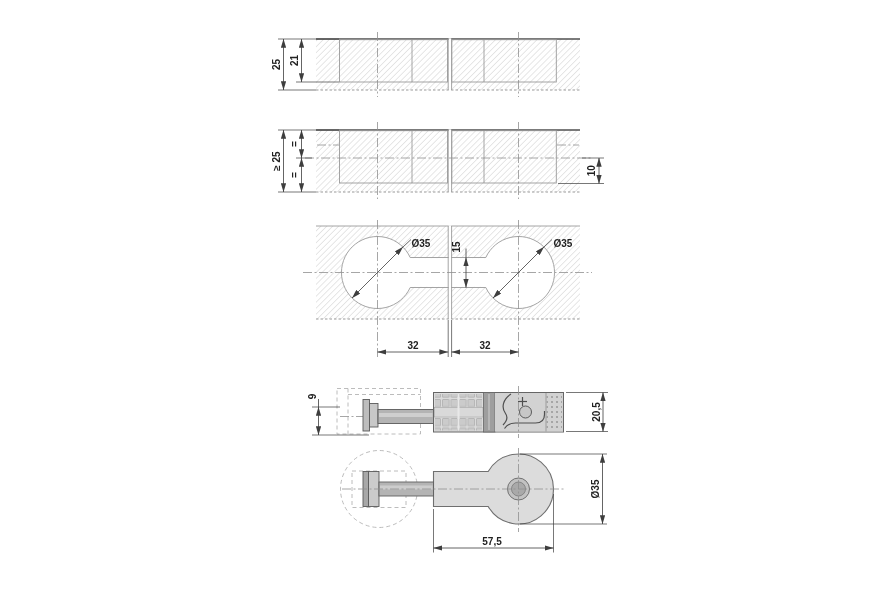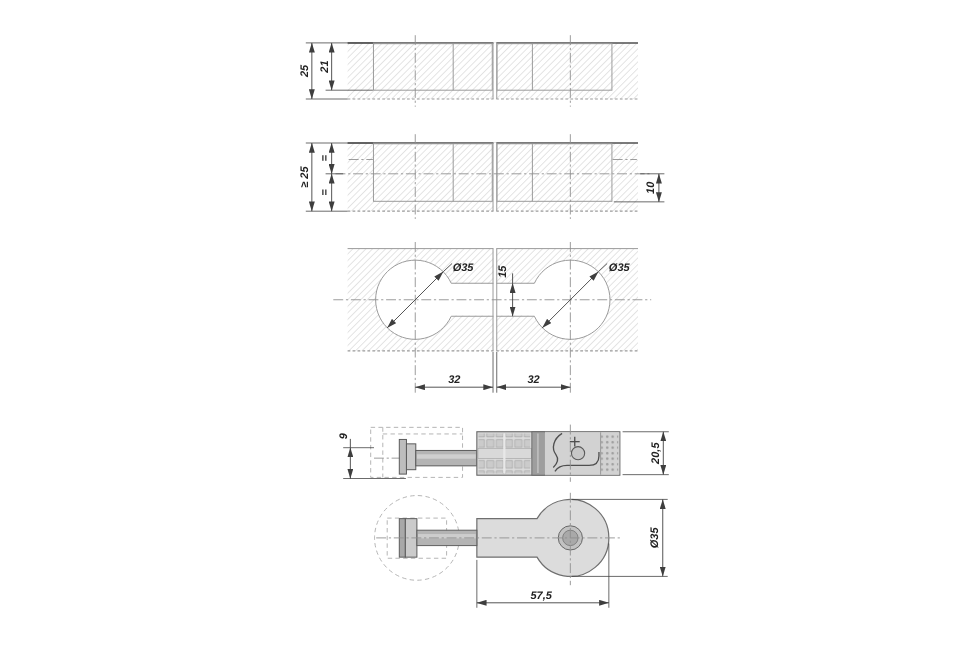--- a/index.html
+++ b/index.html
@@ -1,21 +1,21 @@
 <!DOCTYPE html>
 <html style="--bg: #ffffff; --line: #4f4f4f; --gray: #9a9a9a; --hatch: #c9c9c9; --center: #8f8f8f; --dim: #3e3e3e; --text: #222222; --phantom: #b4b4b4; --fill-light: #dcdcdc; --fill-mid: #bdbdbd; --fill-dark: #9e9e9e;"><head>
 <meta charset="utf-8">
 <style>
   :root{
     --bg:#ffffff; --line:#4f4f4f; --gray:#9a9a9a; --hatch:#c9c9c9; --center:#8f8f8f;
     --dim:#3e3e3e; --text:#222222; --phantom:#b4b4b4;
     --fill-light:#dcdcdc; --fill-mid:#bdbdbd; --fill-dark:#9e9e9e;
   }
   html,body{margin:0;padding:0;background:var(--bg);}
-  .page{width:873px;height:600px;background:var(--bg);position:relative;overflow:hidden;font-style:italic;}
+  .page{width:873px;height:600px;background:var(--bg);position:relative;overflow:hidden;}
   svg text{font-family:"Liberation Sans","DejaVu Sans",sans-serif;font-size:10px;font-weight:bold;fill:var(--text);}
   .hatchline{stroke:var(--hatch);stroke-width:0.9;}
   .edge{stroke:var(--line);stroke-width:1.4;fill:none;}
   .edge-dash{stroke:var(--gray);stroke-width:1.1;stroke-dasharray:2.5 2;fill:none;}
   .thin{stroke:var(--gray);stroke-width:0.9;fill:none;}
   .part{stroke:#5a5a5a;stroke-width:0.9;}
   .cl{stroke:var(--center);stroke-width:0.8;stroke-dasharray:9 2.5 2 2.5;fill:none;}
   .dim-l{stroke:var(--dim);stroke-width:0.8;fill:none;}
   .ext{stroke:var(--dim);stroke-width:0.7;fill:none;}
   .phantom{stroke:var(--phantom);stroke-width:0.9;stroke-dasharray:4 3;fill:none;}

